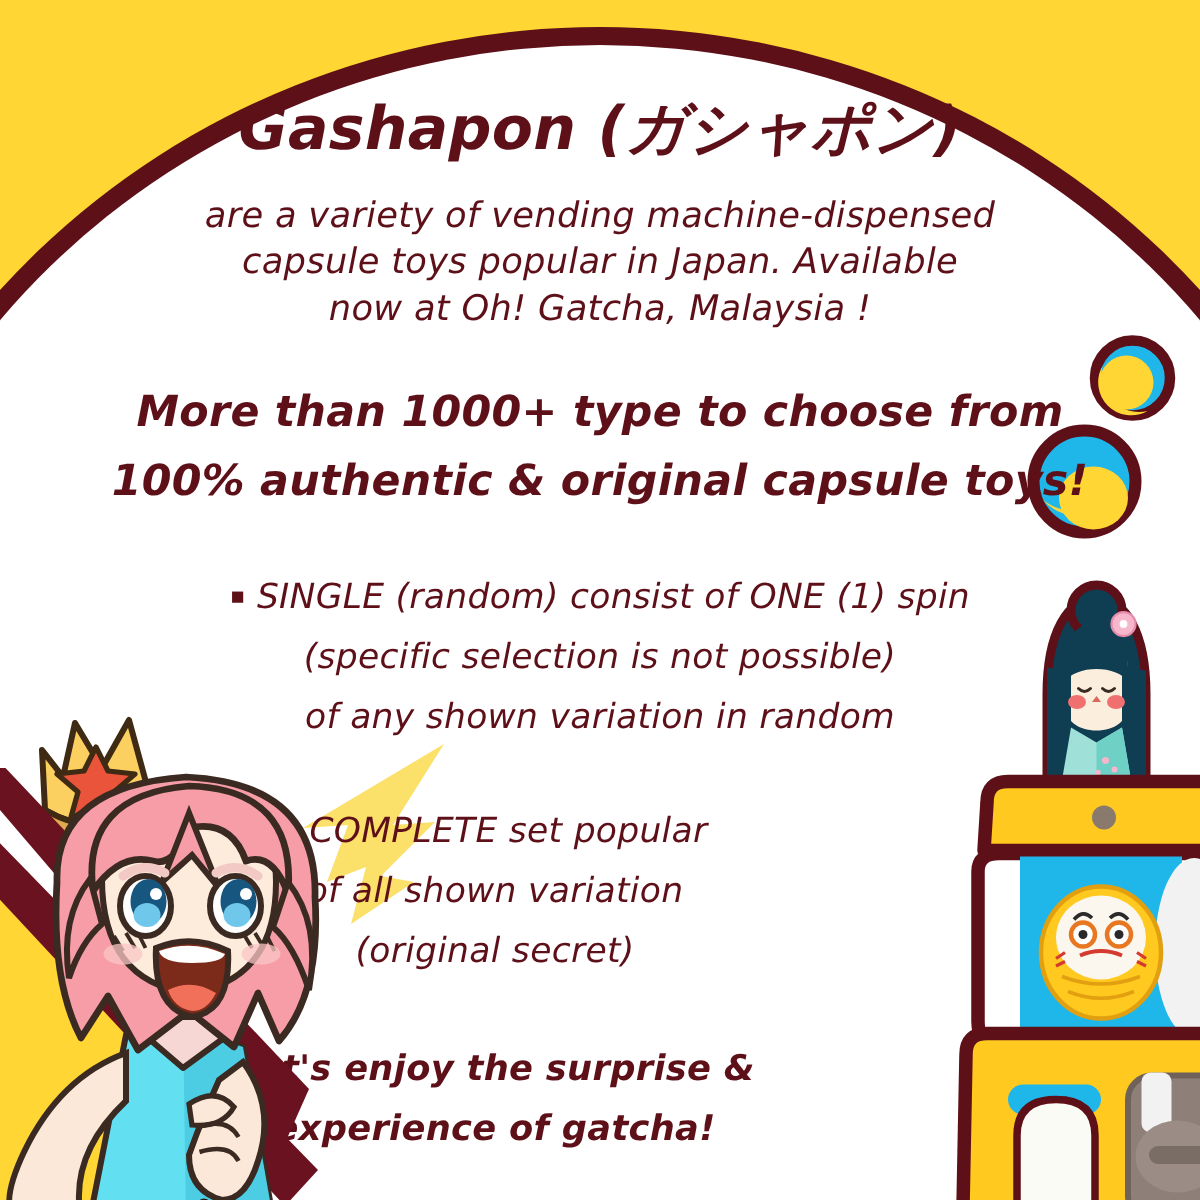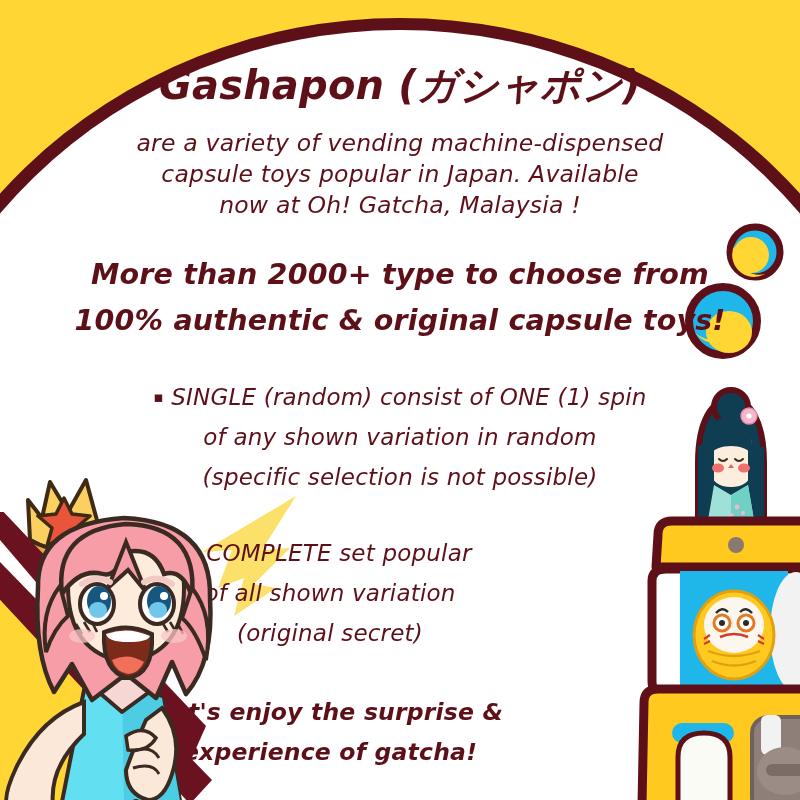--- a/index.html
+++ b/index.html
@@ -59,31 +59,31 @@
 
   <div class="txt title">Gashapon (ガシャポン)</div>
 
   <div class="txt lead">
     <div>are a variety of vending machine-dispensed</div>
     <div>capsule toys popular in Japan. Available</div>
     <div>now at Oh! Gatcha, Malaysia !</div>
   </div>
 
   <div class="txt bold-block">
-    <div>More than 2000+ type to choose from</div>
+    <div>More than 1000+ type to choose from</div>
     <div>100% authentic &amp; original capsule toys!</div>
   </div>
 
   <div class="txt single-block">
     <div>
       <span class="bullet">▪</span>
       <span>SINGLE (random) consist of ONE (1) spin</span>
     </div>
+    <div>(specific selection is not possible)</div>
     <div>of any shown variation in random</div>
-    <div>(specific selection is not possible)</div>
   </div>
 
   <div class="txt complete-block">
     <div>
       <span class="bullet">▪</span>
       <span>COMPLETE set popular</span>
     </div>
     <div>of all shown variation</div>
     <div>(original secret)</div>
   </div>

